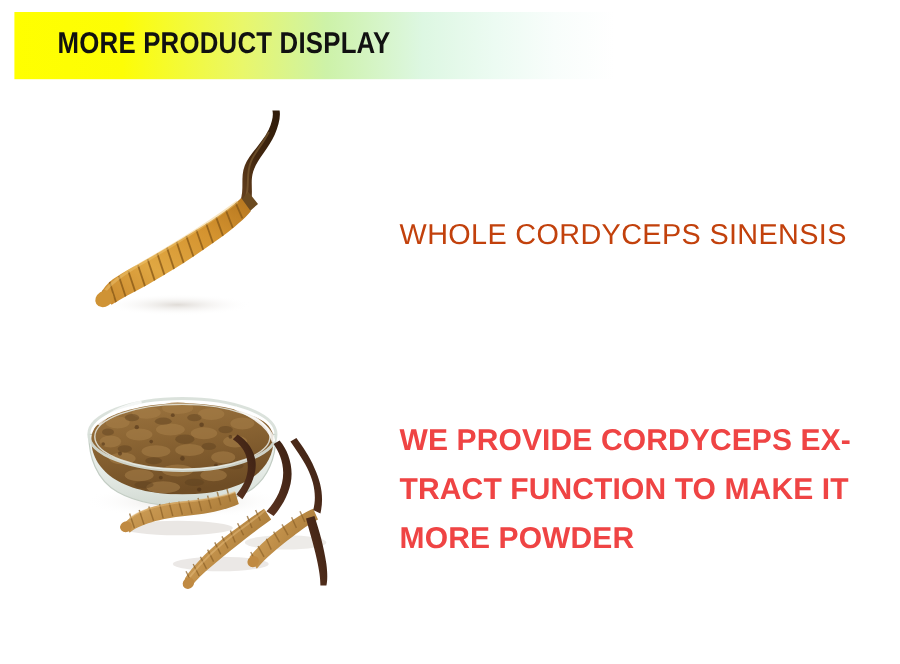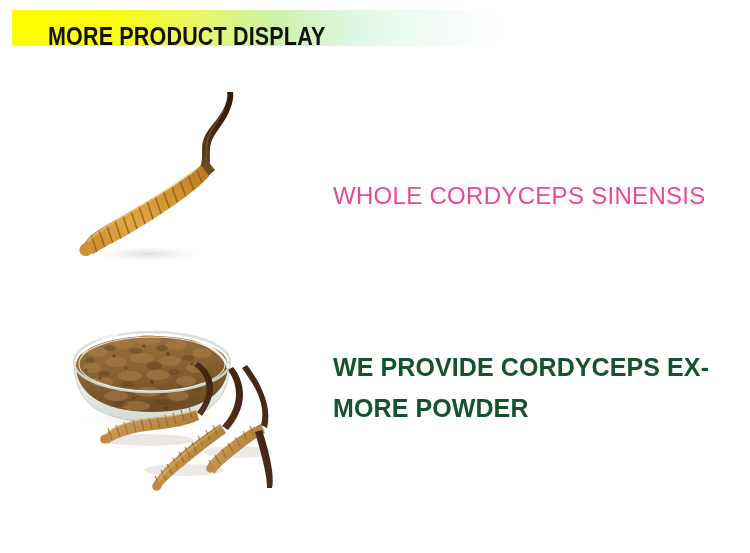--- a/index.html
+++ b/index.html
@@ -7,44 +7,44 @@
     width:750px;height:553px;
     background:#ffffff;
     font-family:"Liberation Sans", sans-serif;
     overflow:hidden;
     position:relative;
   }
   #page{position:relative;width:750px;height:553px;background:#fff;overflow:hidden;}
 
   
   .banner{
-    position:absolute;left:12px;top:10px;width:500px;height:36px;
+    position:absolute;left:12px;top:10px;width:500px;height:56px;
   }
   .banner-bg{
     position:absolute;inset:0;
     background:linear-gradient(to right,#ffff00 0%,#fdfd06 18%,#e9f76a 38%,#cdf2a8 52%,#ddf7e2 68%,#ecfbf2 80%,#f8fdfb 90%,#ffffff 100%);
   }
   .banner-title{
     position:absolute;left:36px;top:0;height:52px;
     display:flex;align-items:center;
     font-size:25px;font-weight:bold;color:#111;
     letter-spacing:.2px;
     transform:scaleX(.86);transform-origin:left center;
     white-space:nowrap;
   }
 
   
   .headline-1{
     position:absolute;left:333px;top:182px;width:390px;
-    font-size:24px;font-weight:400;color:#ec4899;
+    font-size:24px;font-weight:400;color:#c2410c;
     letter-spacing:.3px;white-space:nowrap;
   }
   .headline-2{
     position:absolute;left:333px;top:347px;width:378px;
-    font-size:25px;font-weight:bold;color:#14532d;
+    font-size:25px;font-weight:bold;color:#ef4444;
     line-height:41px;letter-spacing:.1px;
   }
 
   
   .photo-1{position:absolute;left:58px;top:88px;width:230px;height:190px;}
 
   
   .photo-2{position:absolute;left:56px;top:318px;width:270px;height:190px;}
 
   svg{display:block;overflow:visible;}
@@ -282,16 +282,17 @@
           <path d="M206,112 C210,124 214,138 216,152 C217,160 217,166 216,170
                    L211,170 C211,164 210,157 208,148 C205,134 201,122 199,114 Z" fill="url(#stroma2G)"></path>
         </g>
 
       </g>
     </svg>
   </div>
 
   <div class="headline-2">
     <div>WE PROVIDE CORDYCEPS EX-</div>
+    <div>TRACT FUNCTION TO MAKE IT</div>
     <div>MORE POWDER</div>
   </div>
 
 </div>
 
 </body></html>

